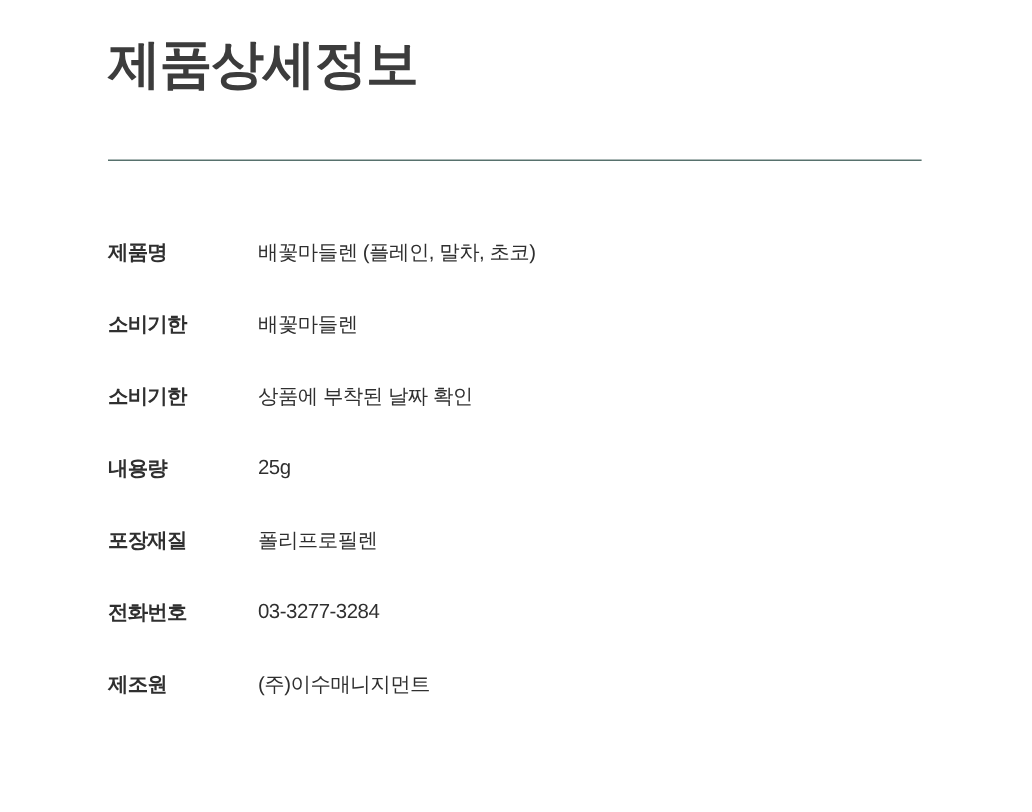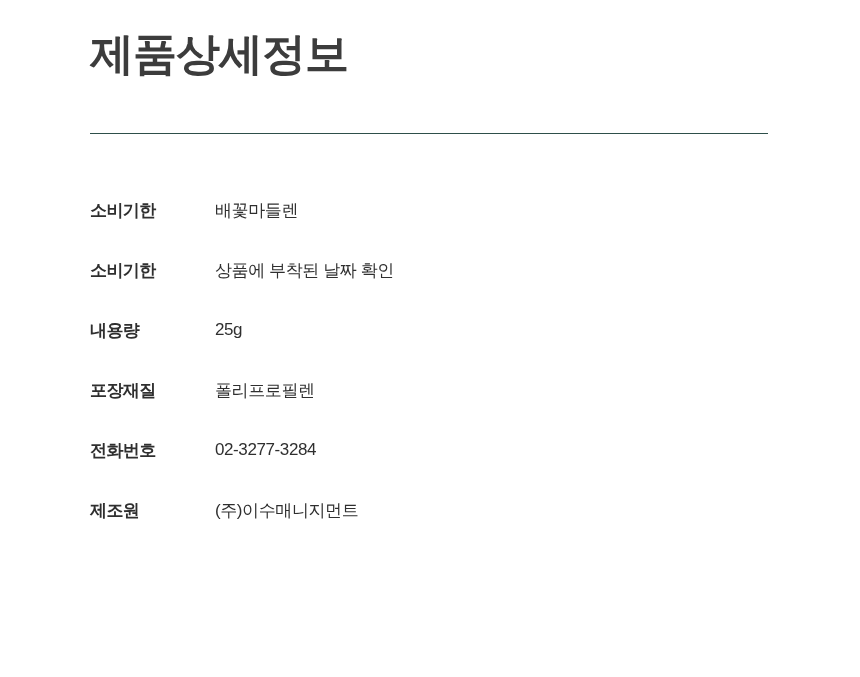--- a/index.html
+++ b/index.html
@@ -74,38 +74,42 @@
 
 <div class="page">
 
   <div class="page-title">제품상세정보</div>
 
   <div class="divider" style="background: rgb(46, 79, 74);"></div>
 
   <table class="spec-table">
     <tbody>
       <tr>
+        <th>제품명</th>
+        <td>배꽃마들렌 (플레인, 말차, 초코)</td>
+      </tr>
+      <tr>
         <th>소비기한</th>
         <td>배꽃마들렌</td>
       </tr>
       <tr>
         <th>소비기한</th>
         <td>상품에 부착된 날짜 확인</td>
       </tr>
       <tr>
         <th>내용량</th>
         <td>25g</td>
       </tr>
       <tr>
         <th>포장재질</th>
         <td>폴리프로필렌</td>
       </tr>
       <tr>
         <th>전화번호</th>
-        <td>02-3277-3284</td>
+        <td>03-3277-3284</td>
       </tr>
       <tr>
         <th>제조원</th>
         <td>(주)이수매니지먼트</td>
       </tr>
     </tbody>
   </table>
 
 </div>
 

